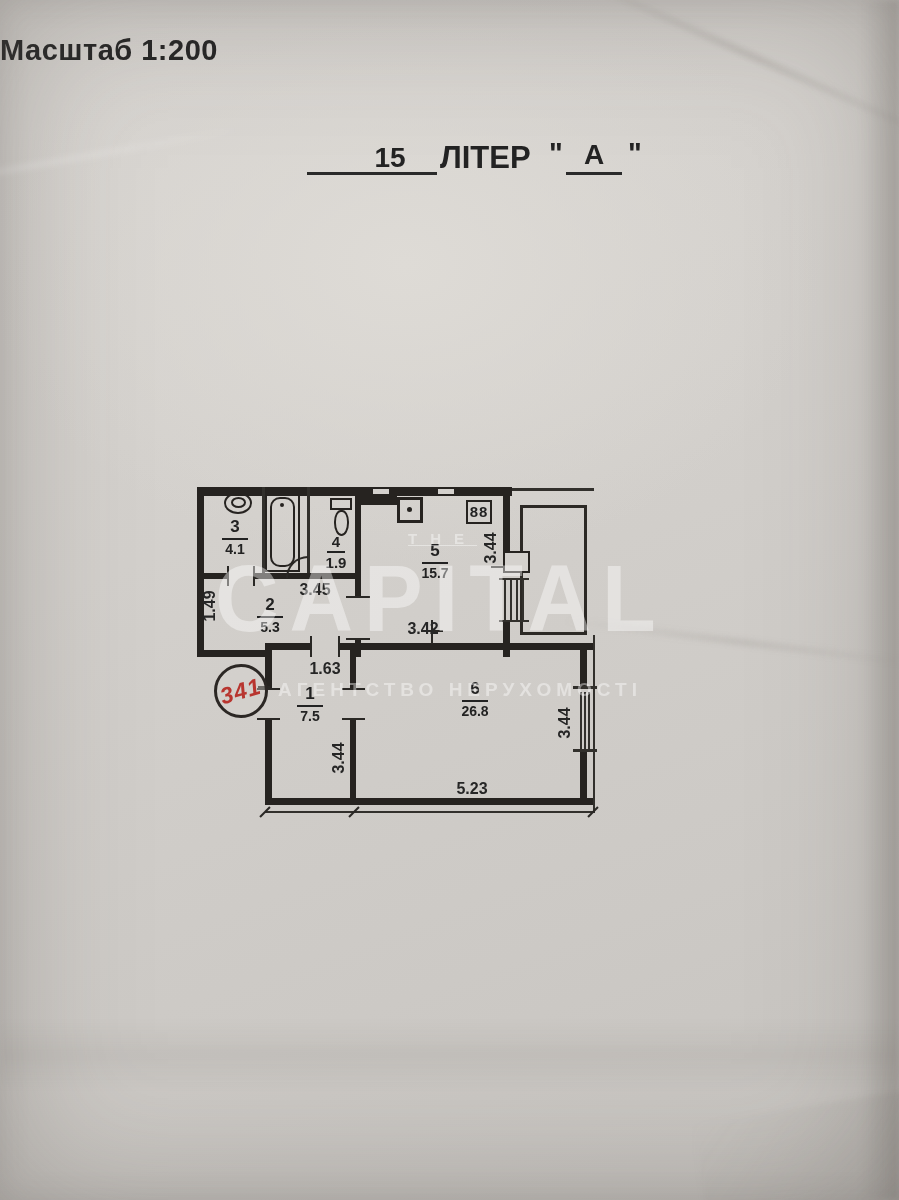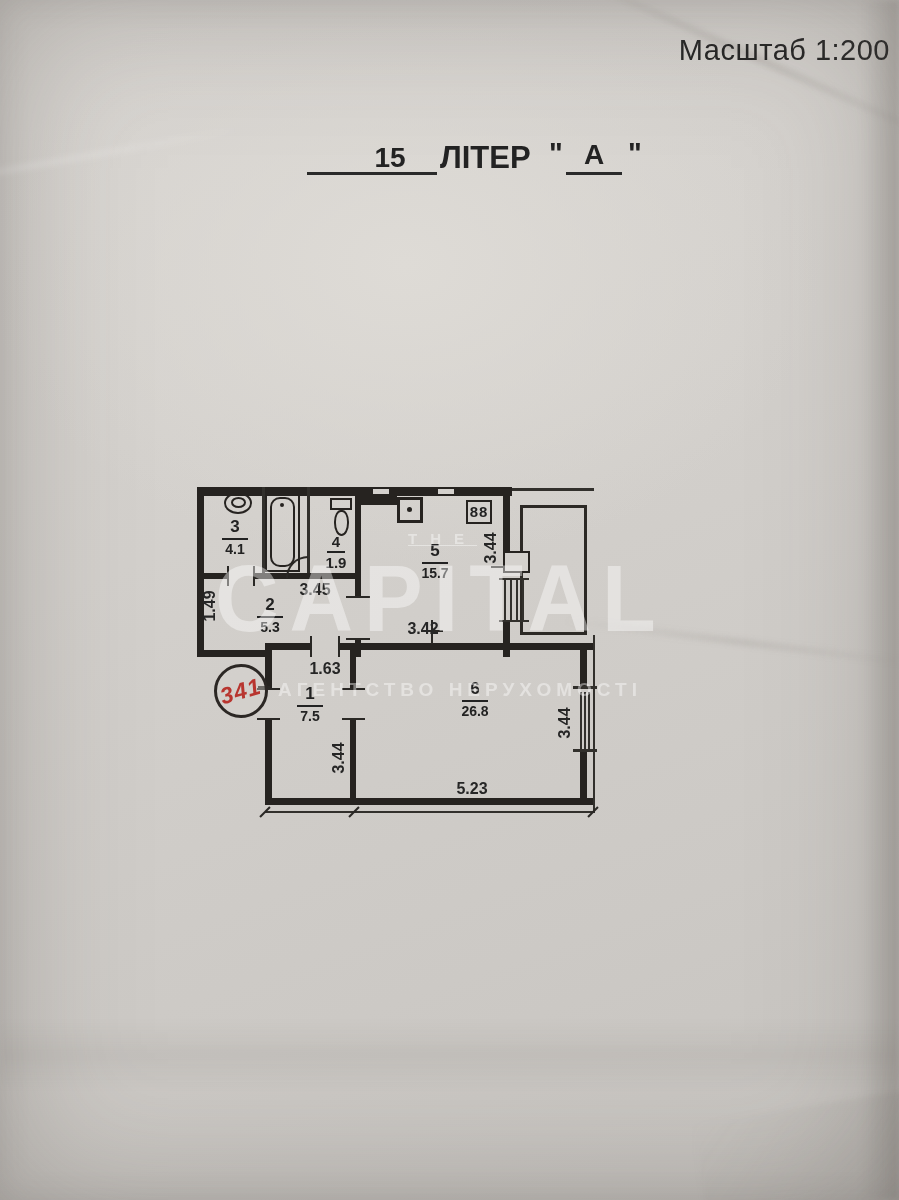--- a/index.html
+++ b/index.html
@@ -22,22 +22,22 @@
       background:linear-gradient(90deg, rgba(255,255,255,.45), rgba(255,255,255,0));}
   .c3{left:560px; top:640px; width:360px; height:4px; transform:rotate(7deg);
       background:linear-gradient(90deg, rgba(255,255,255,0), rgba(120,114,108,.28), rgba(255,255,255,0));}
   .c4{left:0px; top:1020px; width:899px; height:70px;
       background:linear-gradient(180deg, rgba(255,255,255,0), rgba(120,114,108,.10) 50%, rgba(255,255,255,0));}
   .c5{left:700px; top:1100px; width:300px; height:130px; transform:rotate(-9deg);
       background:linear-gradient(135deg, rgba(255,255,255,0), rgba(105,100,94,.22));}
   .c6{left:860px; top:0px; width:39px; height:1200px;
       background:linear-gradient(90deg, rgba(255,255,255,0), rgba(105,100,94,.25));}
 
-  .title{position:absolute; left:0; top:34px; width:890px; text-align:right;
-         font-size:29px; font-weight:400; letter-spacing:.5px; color:#232323;}
+  .title{position:absolute; left:0; top:34px; width:890px; text-align:left;
+         font-size:29px; font-weight:700; letter-spacing:.5px; color:#232323;}
   .hdr{position:absolute; font-weight:700; color:#232323;}
   .uline{position:absolute; height:3px; background:#2a2a2a;}
 
   .plan{position:absolute; left:195px; top:480px; width:412px; height:345px;}
   .wall{position:absolute; background:#262320;}
   .thin{position:absolute; background:#32302c;}
   .tick{position:absolute; background:#2a2825;}
   .dim{position:absolute; font-size:16px; font-weight:700; color:#262626; text-align:center; white-space:nowrap;}
   .dim.v{transform:rotate(-90deg); transform-origin:center;}
   .room-label{position:absolute; display:flex; flex-direction:column; align-items:center;

